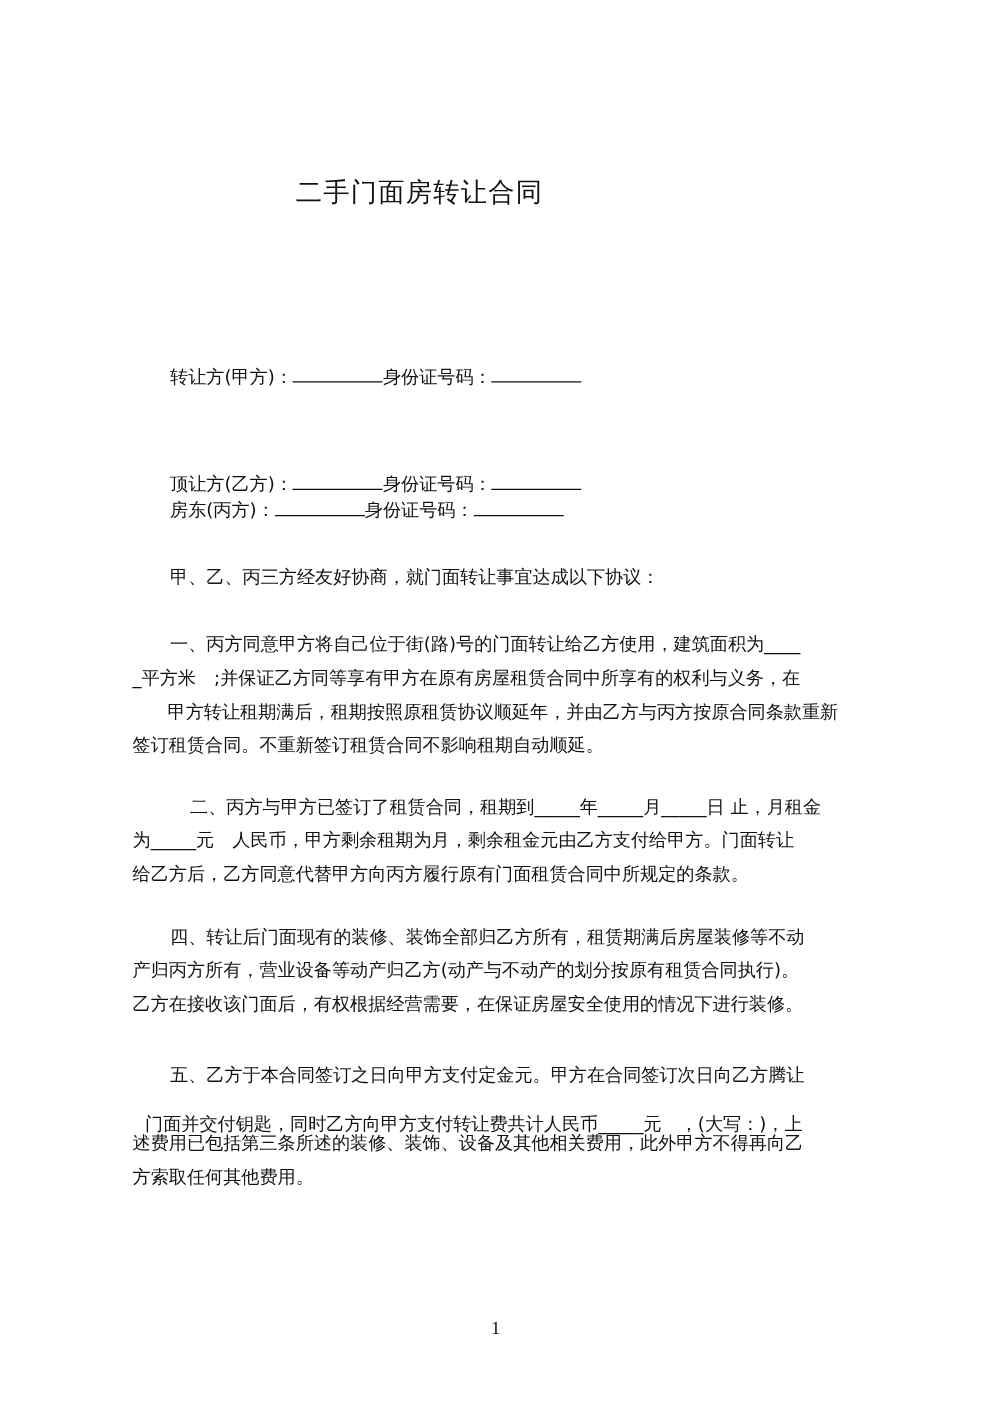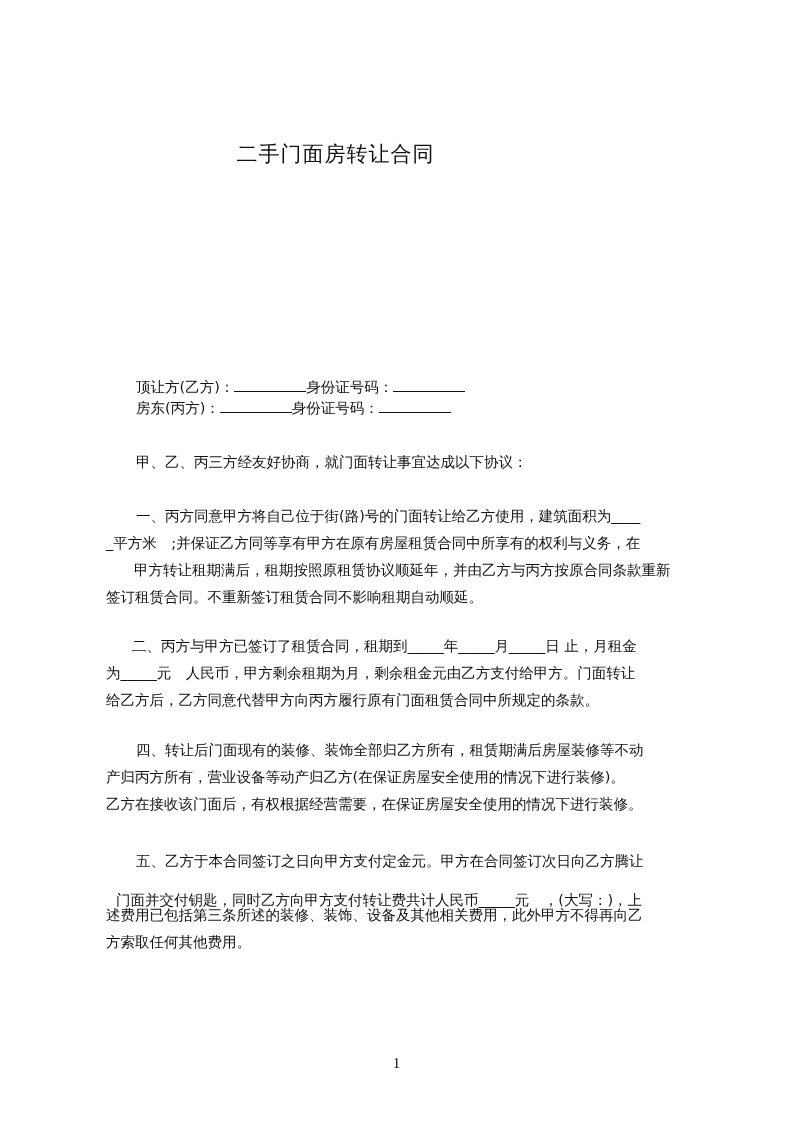--- a/index.html
+++ b/index.html
@@ -12,45 +12,48 @@
     .blank { display: inline-block; border-bottom: 1px solid #111; height: 14px; vertical-align: baseline; }
     .page-number { position: absolute; top: 1055px; left: 0; width: 793px; text-align: center;
                    font-family: "Liberation Serif", serif; font-size: 15px; color: #111; }
   </style>
 </head>
 <body>
 
 <div class="page">
   <div class="title">二手门面房转让合同</div>
 
+  <div class="line" style="top:291px; left:136px;">
+    <span>转让方(甲方)：</span><span class="blank" style="width:72px"></span><span>身份证号码：</span><span class="blank" style="width:72px"></span>
+  </div>
   <div class="line" style="top:344px; left:136px;margin-top:33px;">
     <span>顶让方(乙方)：</span><span class="blank" style="width:72px"></span><span>身份证号码：</span><span class="blank" style="width:72px"></span>
   </div>
   <div class="line" style="top:398px; left:136px;">
     <span>房东(丙方)：</span><span class="blank" style="width:72px"></span><span>身份证号码：</span><span class="blank" style="width:72px"></span>
   </div>
 
   <div class="line" style="top:452px; left:136px;">甲、乙、丙三方经友好协商，就门面转让事宜达成以下协议：</div>
 
   <div>
     <div class="line" style="top:506px; left:136px;">一、丙方同意甲方将自己位于街(路)号的门面转让给乙方使用，建筑面积为____</div>
     <div class="line" style="top:533px; left:106px;">_平方米　;并保证乙方同等享有甲方在原有房屋租赁合同中所享有的权利与义务，在</div>
     <div class="line" style="top:560px; left:106px;margin-left:28px;">甲方转让租期满后，租期按照原租赁协议顺延年，并由乙方与丙方按原合同条款重新</div>
     <div class="line" style="top:587px; left:106px;">签订租赁合同。不重新签订租赁合同不影响租期自动顺延。</div>
   </div>
 
   <div>
-    <div class="line" style="top:636px; left:132px;">二、丙方与甲方已签订了租赁合同，租期到_____年_____月_____日 止，月租金</div>
+    <div class="line" style="top:636px; left:152px;">二、丙方与甲方已签订了租赁合同，租期到_____年_____月_____日 止，月租金</div>
     <div class="line" style="top:663px; left:106px;">为_____元　人民币，甲方剩余租期为月，剩余租金元由乙方支付给甲方。门面转让</div>
     <div class="line" style="top:690px; left:106px;">给乙方后，乙方同意代替甲方向丙方履行原有门面租赁合同中所规定的条款。</div>
   </div>
 
   <div>
     <div class="line" style="top:740px; left:136px;">四、转让后门面现有的装修、装饰全部归乙方所有，租赁期满后房屋装修等不动</div>
-    <div class="line" style="top:767px; left:106px;">产归丙方所有，营业设备等动产归乙方(在保证房屋安全使用的情况下进行装修)。</div>
+    <div class="line" style="top:767px; left:106px;">产归丙方所有，营业设备等动产归乙方(动产与不动产的划分按原有租赁合同执行)。</div>
     <div class="line" style="top:794px; left:106px;">乙方在接收该门面后，有权根据经营需要，在保证房屋安全使用的情况下进行装修。</div>
   </div>
 
   <div>
     <div class="line" style="top:851px; left:136px;">五、乙方于本合同签订之日向甲方支付定金元。甲方在合同签订次日向乙方腾让</div>
     <div class="line" style="top:878px; left:116px;margin-top:12px;">门面并交付钥匙，同时乙方向甲方支付转让费共计人民币_____元　，(大写：)，上</div>
     <div class="line" style="top:905px; left:106px;">述费用已包括第三条所述的装修、装饰、设备及其他相关费用，此外甲方不得再向乙</div>
     <div class="line" style="top:932px; left:106px;">方索取任何其他费用。</div>
   </div>
 

